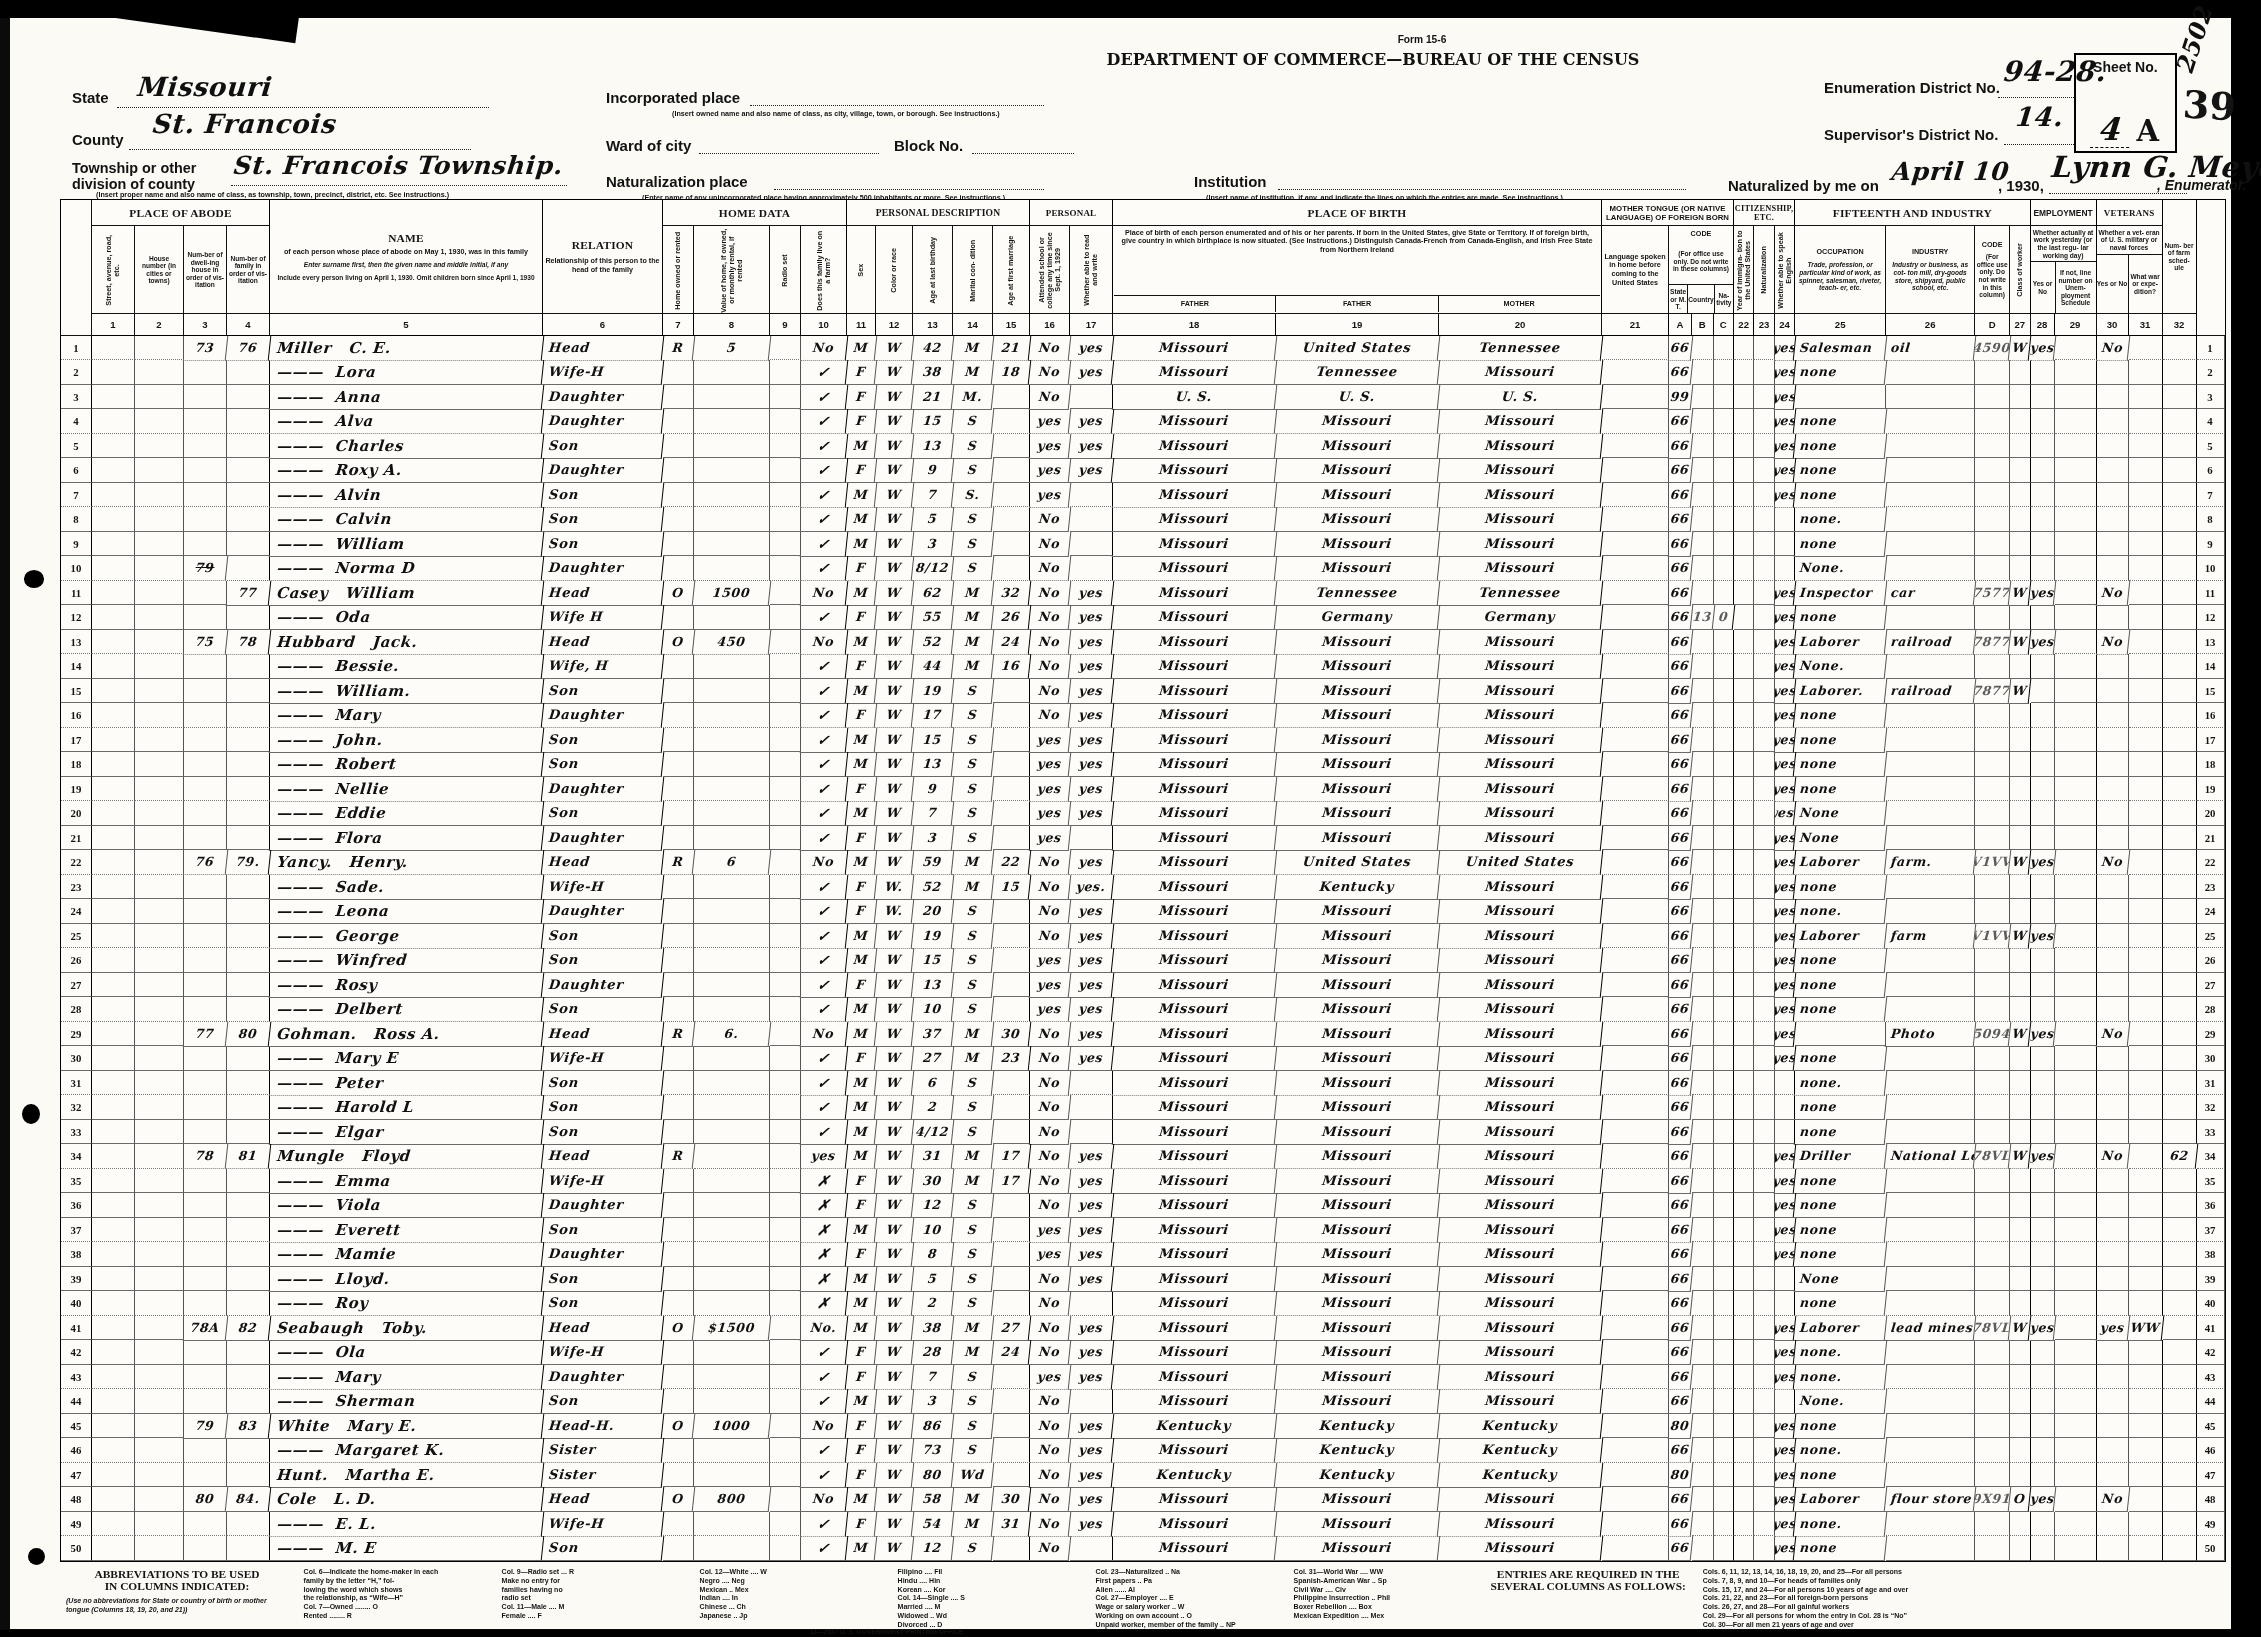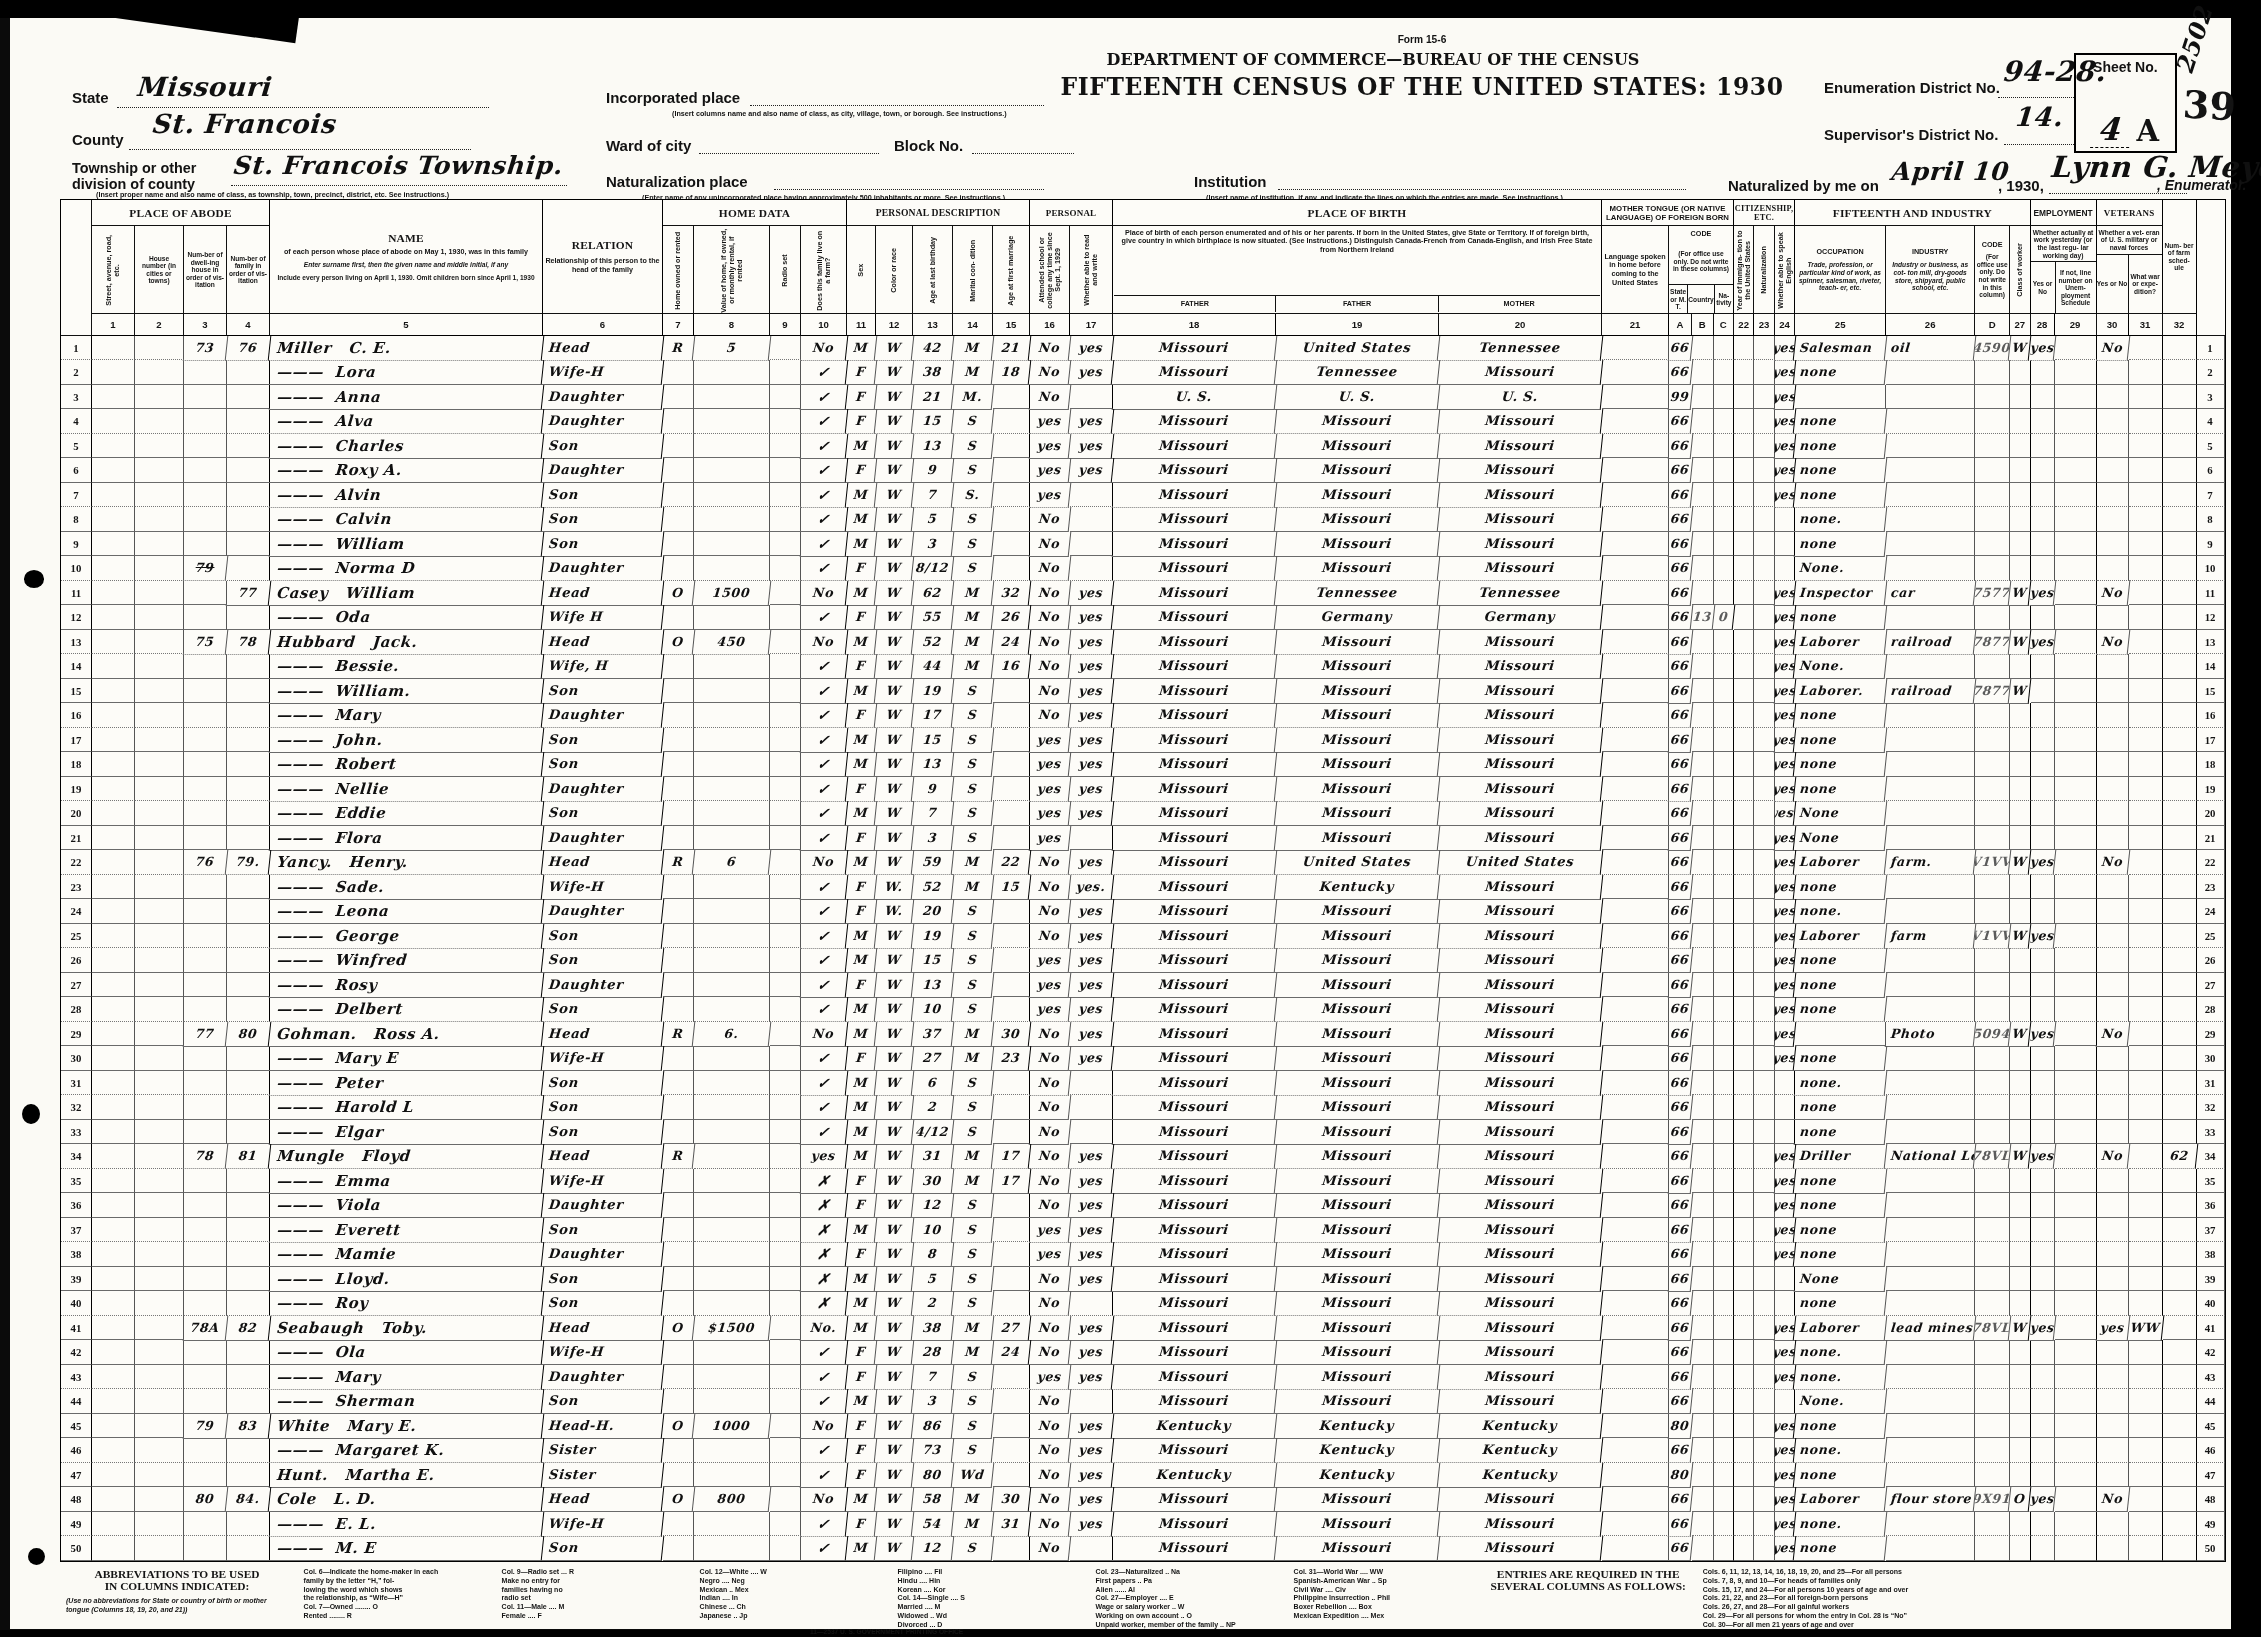--- a/index.html
+++ b/index.html
@@ -70,38 +70,37 @@
   <div class="edge" style="left:0;top:0;width:2261px;height:18px;"></div>
   <div class="edge" style="right:0;top:0;width:30px;height:1637px;"></div>
   <div class="edge" style="left:0;bottom:0;width:2261px;height:7.2px;"></div>
   <div class="wedge" style="left:-36px;top:-24px;width:336px;height:44px;"></div>
   <div class="blob" style="left:24px;top:570px;width:20.4px;height:18px;"></div>
   <div class="blob" style="left:21.6px;top:1104px;width:18px;height:20.4px;"></div>
   <div class="blob" style="left:28px;top:1548px;width:17px;height:17px;"></div>
 
   <div class="p" style="left:1272px;top:34px;width:300px;text-align:center;font-size:10.2px;">Form 15-6</div>
   <div class="p serifT" style="left:1013px;top:50px;width:720px;text-align:center;font-size:16px;">DEPARTMENT OF COMMERCE—BUREAU OF THE CENSUS</div>
-  <div class="p serifT" style="left:1020px;top:73px;width:804px;text-align:center;font-size:23.4px;letter-spacing:0.6px;">FIFTEENTH CENSUS OF THE UNITED STATES:  1930</div>
 
   <div class="p" style="left:72px;top:89px;font-size:15px;">State</div>
   <div class="hw" style="position:absolute;left:138px;top:71px;font-size:26.4px;">Missouri</div>
   <div class="dotline" style="position:absolute;left:117px;top:107px;width:372px;"></div>
 
   <div class="p" style="left:72px;top:131px;font-size:15px;">County</div>
   <div class="hw" style="position:absolute;left:153px;top:108px;font-size:26.4px;">St. Francois</div>
   <div class="dotline" style="position:absolute;left:129px;top:149px;width:342px;"></div>
 
   <div class="p" style="left:72px;top:161px;font-size:14.4px;line-height:1.1;width:156px;">Township or other division of county</div>
   <div class="hw" style="position:absolute;left:234px;top:151px;font-size:25px;">St. Francois Township.</div>
   <div class="dotline" style="position:absolute;left:231px;top:185px;width:336px;"></div>
   <div class="p fieldnote" style="left:96px;top:190px;width:504px;">(Insert proper name and also name of class, as township, town, precinct, district, etc.   See instructions.)</div>
 
   <div class="p" style="left:606px;top:89px;font-size:15px;">Incorporated place</div>
   <div class="dotline" style="position:absolute;left:750px;top:105px;width:294px;"></div>
-  <div class="p fieldnote" style="left:672px;top:109px;width:384px;">(Insert columns name and also name of class, as city, village, town, or borough.  See instructions.)</div>
+  <div class="p fieldnote" style="left:672px;top:109px;width:384px;">(Insert owned name and also name of class, as city, village, town, or borough.  See instructions.)</div>
 
   <div class="p" style="left:606px;top:137px;font-size:15px;">Ward of city</div>
   <div class="dotline" style="position:absolute;left:699px;top:153px;width:180px;"></div>
   <div class="p" style="left:894px;top:137px;font-size:15px;">Block No.</div>
   <div class="dotline" style="position:absolute;left:972px;top:153px;width:102px;"></div>
 
   <div class="p" style="left:606px;top:173px;font-size:15px;">Naturalization place</div>
   <div class="dotline" style="position:absolute;left:774px;top:189px;width:270px;"></div>
   <div class="p fieldnote" style="left:642px;top:193px;width:420px;">(Enter name of any unincorporated place having approximately 500 inhabitants or more.  See instructions.)</div>
 

